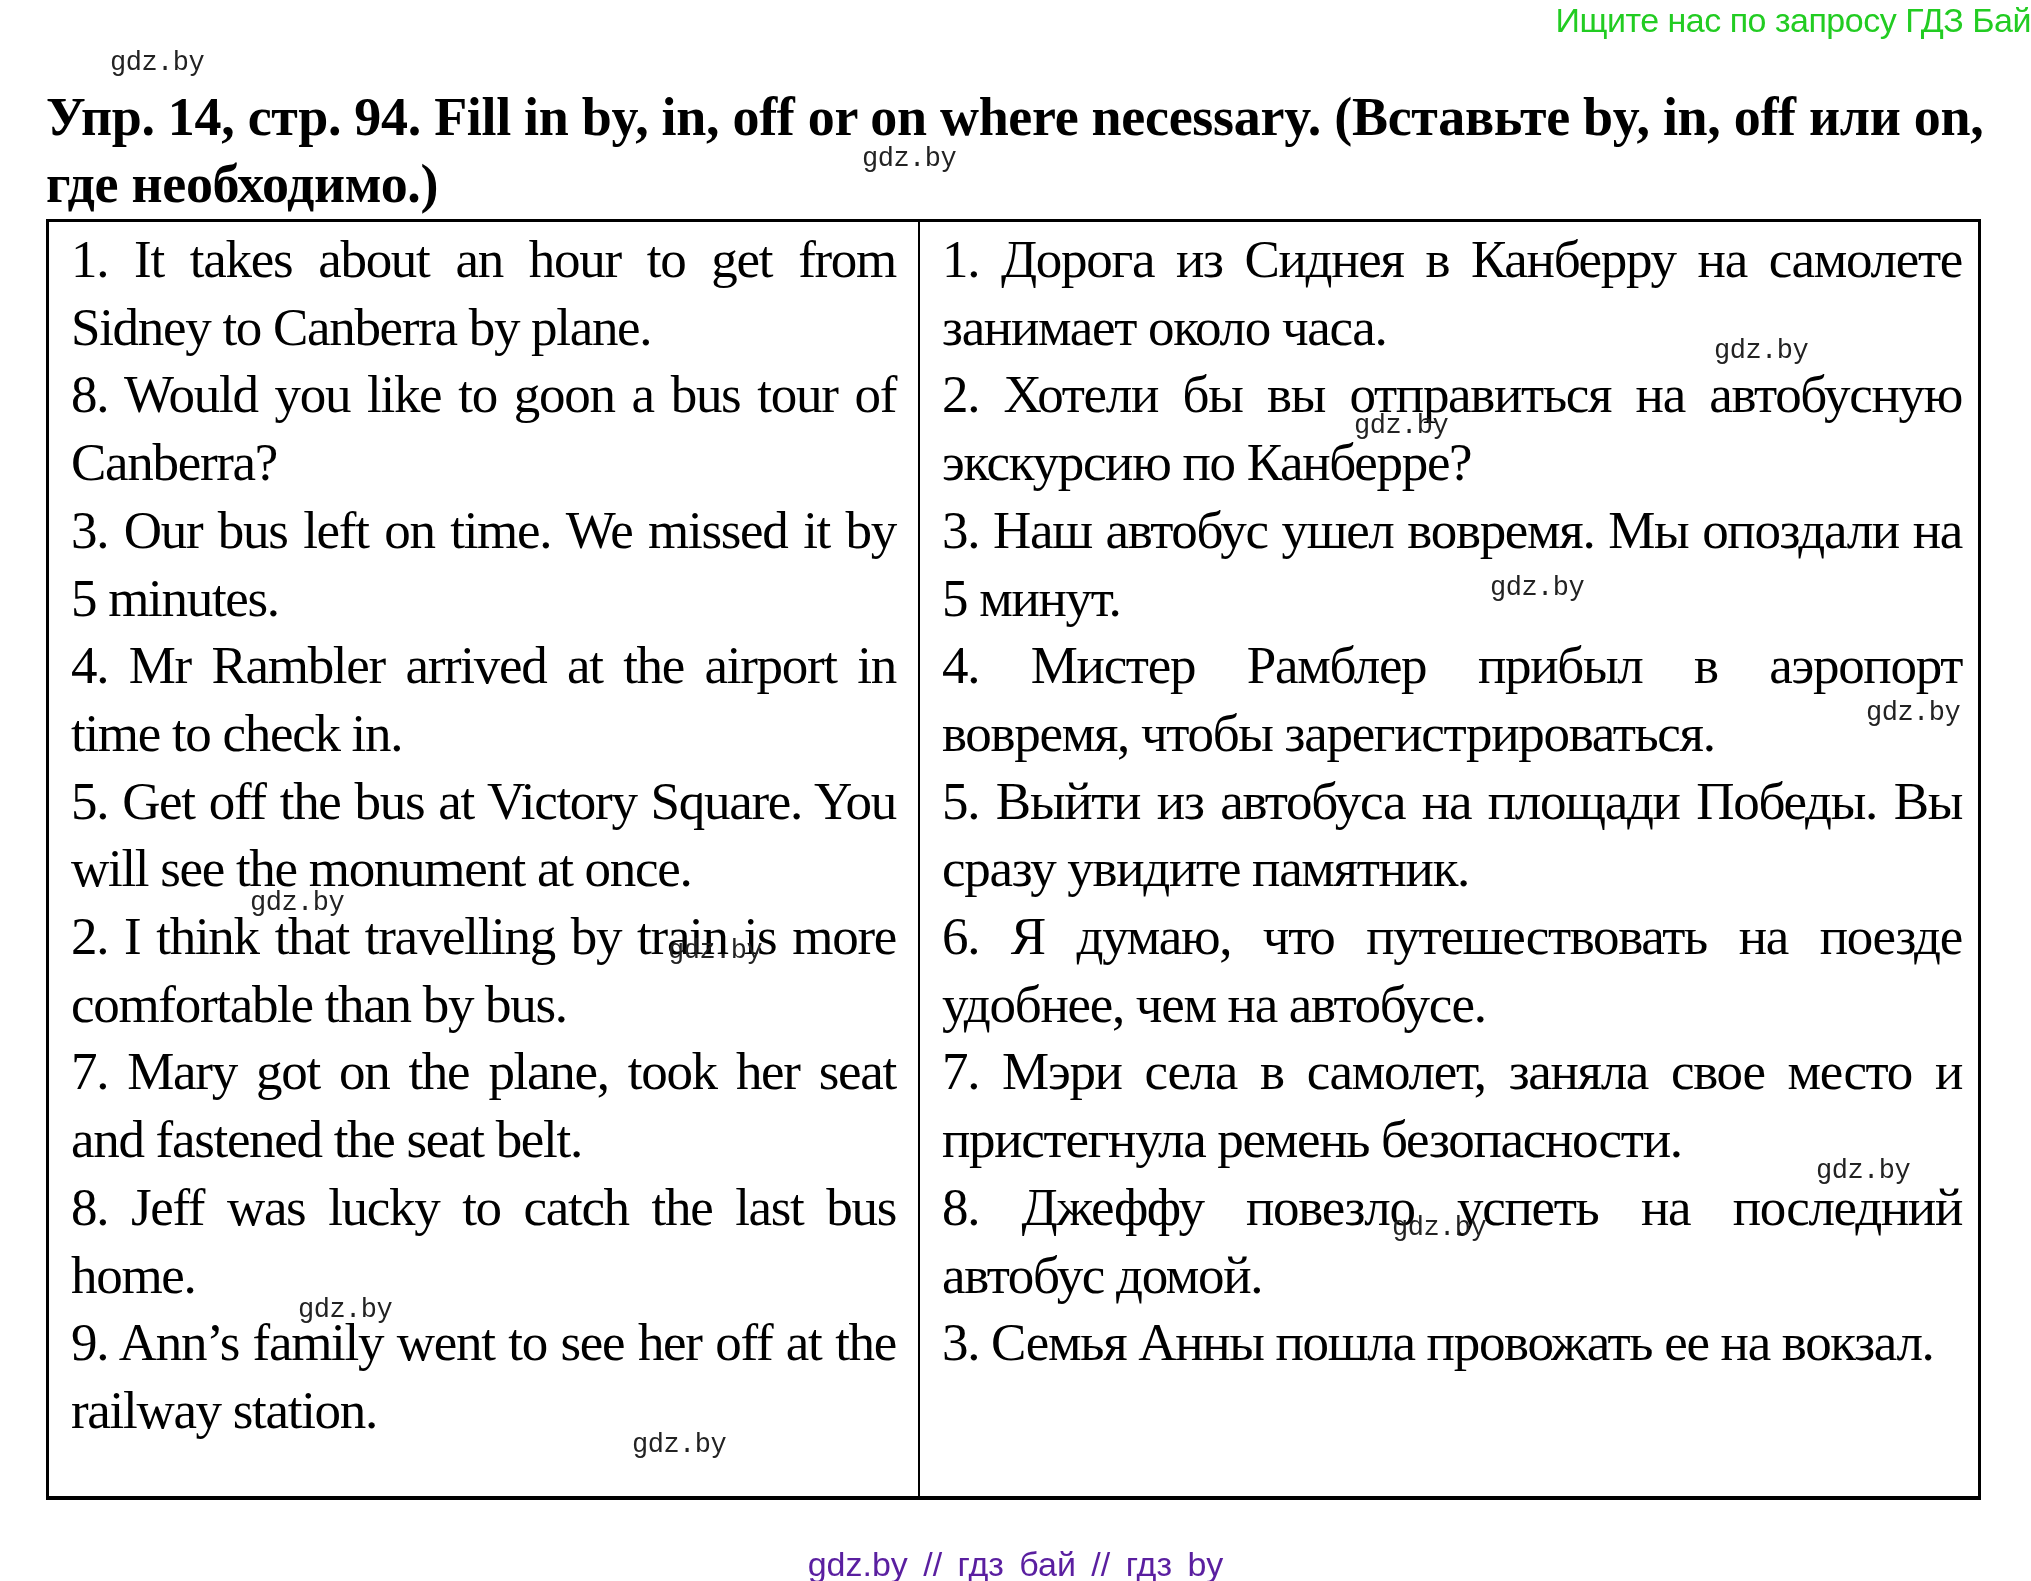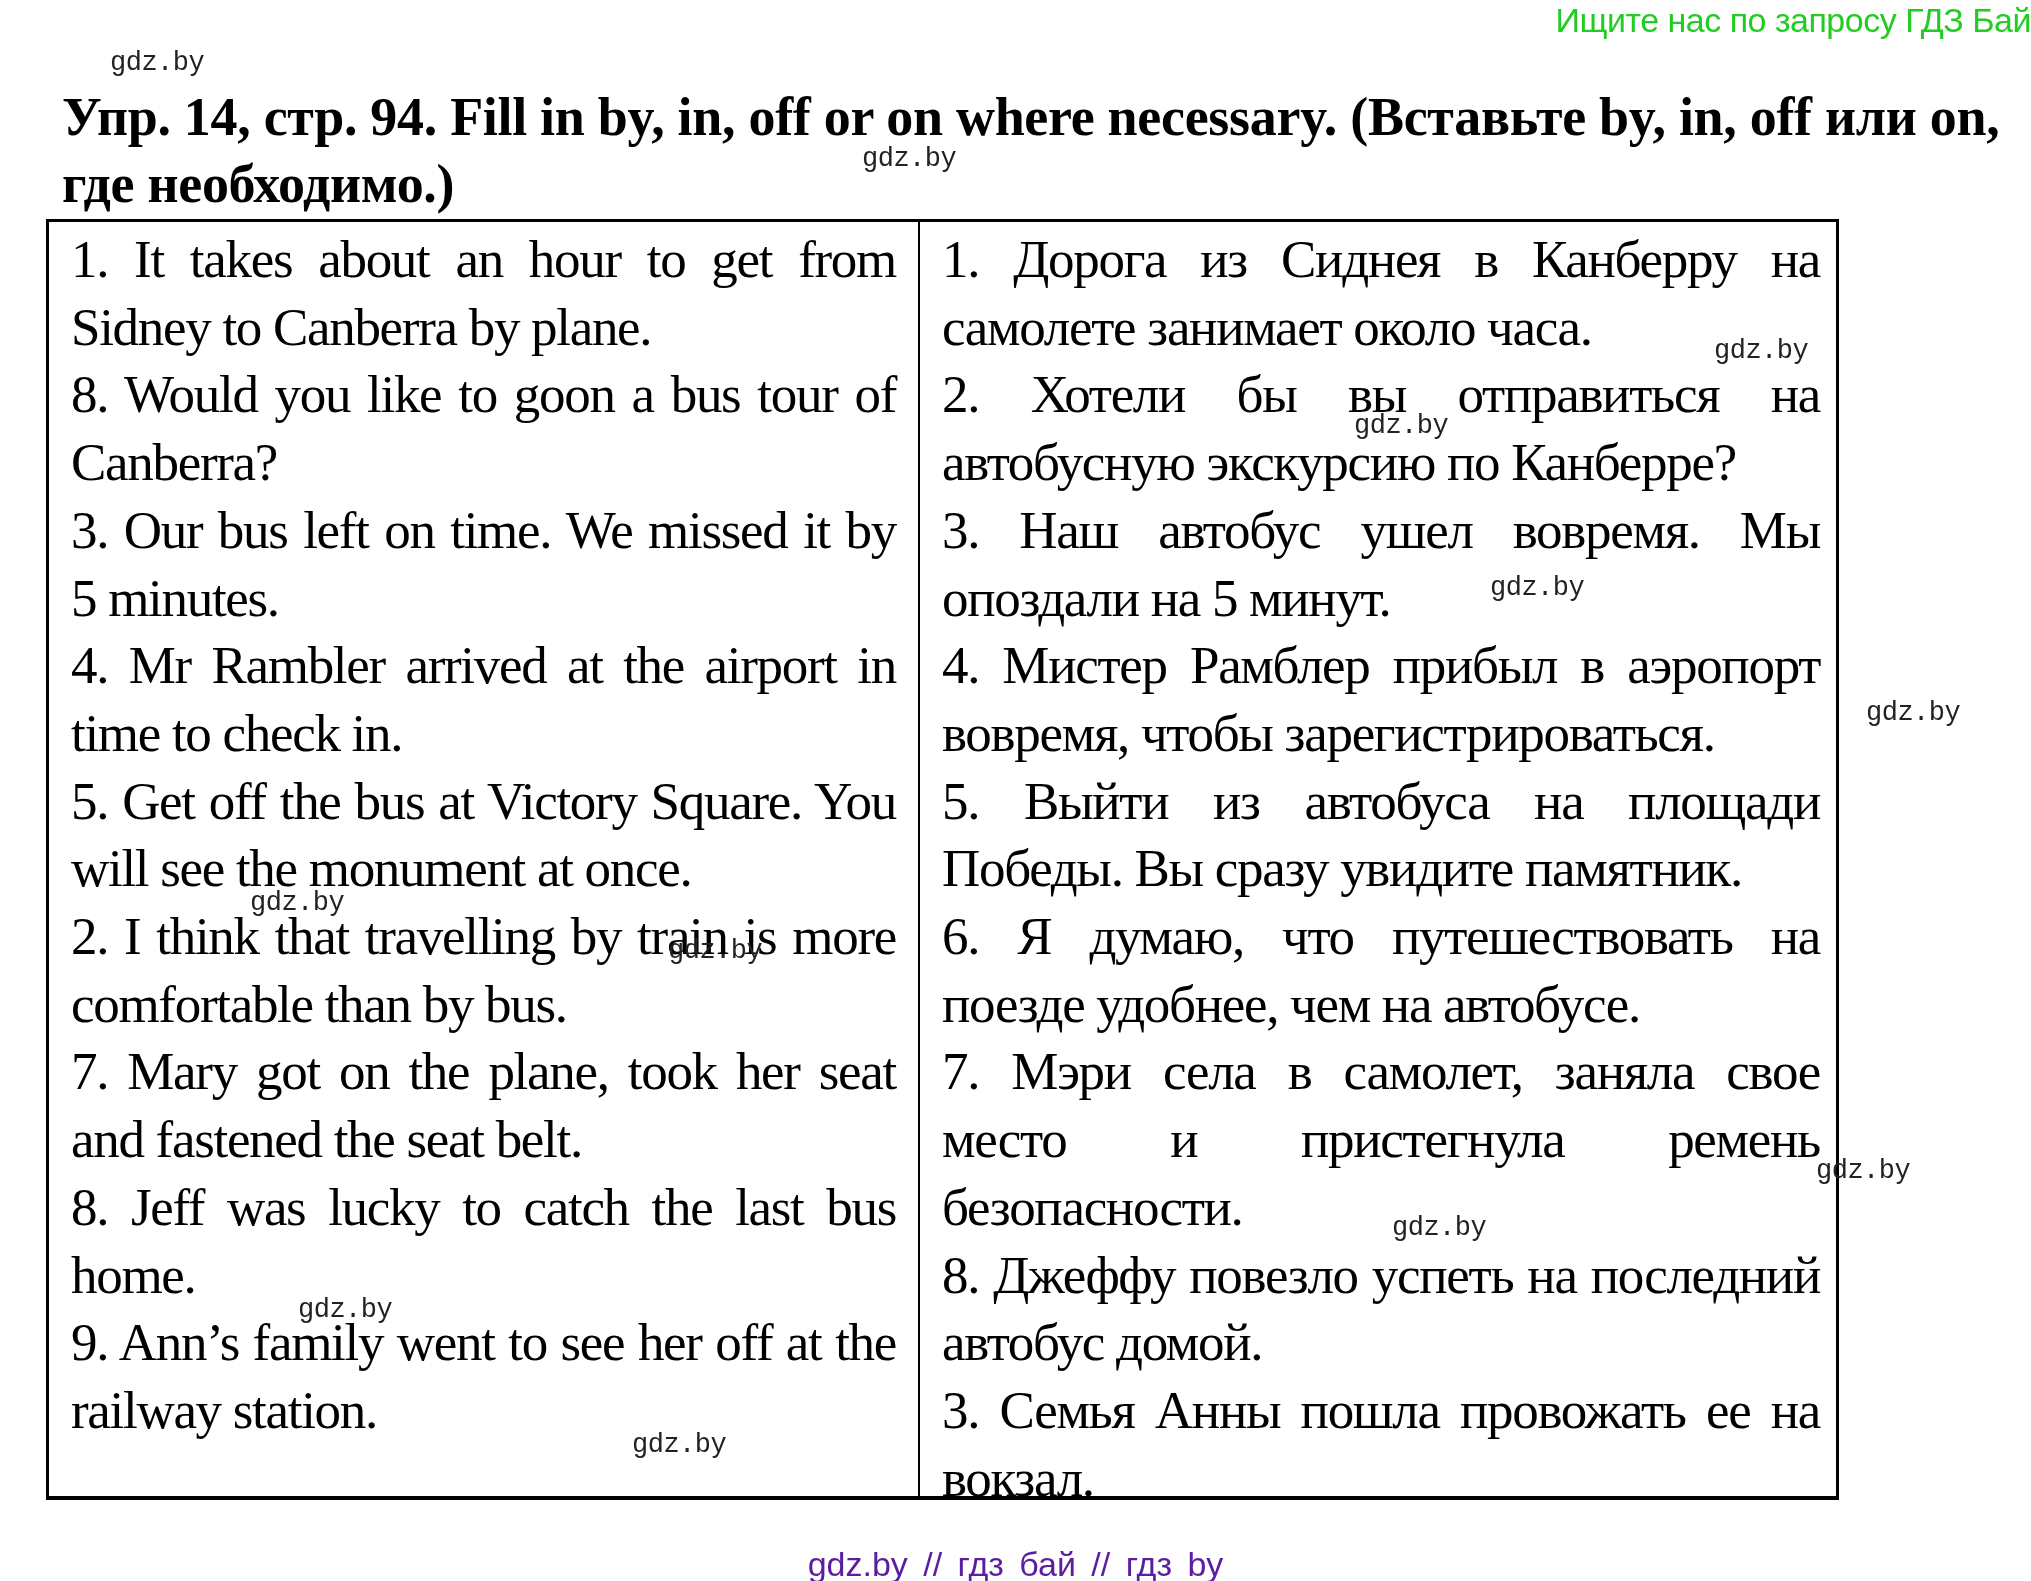--- a/index.html
+++ b/index.html
@@ -3,23 +3,23 @@
 <meta charset="utf-8">
 <style>
   html, body { margin: 0; padding: 0; background: #ffffff; }
   body { width: 2031px; height: 1581px; position: relative; overflow: hidden;
          font-family: "Liberation Serif", "DejaVu Serif", serif; color: #000; }
   .banner { position: absolute; top: 0; left: 0; width: 100%; text-align: right;
             font-family: "Liberation Sans", "DejaVu Sans", sans-serif; font-size: 34px;
             color: #22cc22; line-height: 40px; letter-spacing: -0.5px; }
   .wm { position: absolute; font-family: Liberation Mono, monospace;
         font-size: 27px; color: #222; letter-spacing: -0.5px; line-height: 1; }
-  .title { position: absolute; left: 62px; top: 84px; width: 1940px;
+  .title { position: absolute; left: 46px; top: 84px; width: 1940px;
            font-weight: bold; font-size: 54px; line-height: 67px; letter-spacing: -0.3px; }
-  .table { position: absolute; left: 46px; top: 219px; width: 1793px; height: 1281px;
+  .table { position: absolute; left: 46px; top: 219px; width: 1935px; height: 1281px;
            border: 3px solid #000; border-top-width: 3px; border-bottom-width: 4px;
            box-sizing: border-box; display: flex; justify-content: space-between; }
   .col { box-sizing: border-box; padding: 4px 22px 0 22px; font-size: 53px;
          line-height: 67.7px; text-align: justify; letter-spacing: -1.3px; }
   .col.left { width: 871px; border-right: 2px solid #000; }
   .col.right { flex: 1; padding-left: 22px; padding-right: 16px; }
   .item { display: block; }
   .footer { position: absolute; top: 1545px; left: 0; width: 100%; text-align: center;
             font-family: "Liberation Sans", "DejaVu Sans", sans-serif; font-size: 34px;
             color: #5a1fa0; word-spacing: 6px; }

